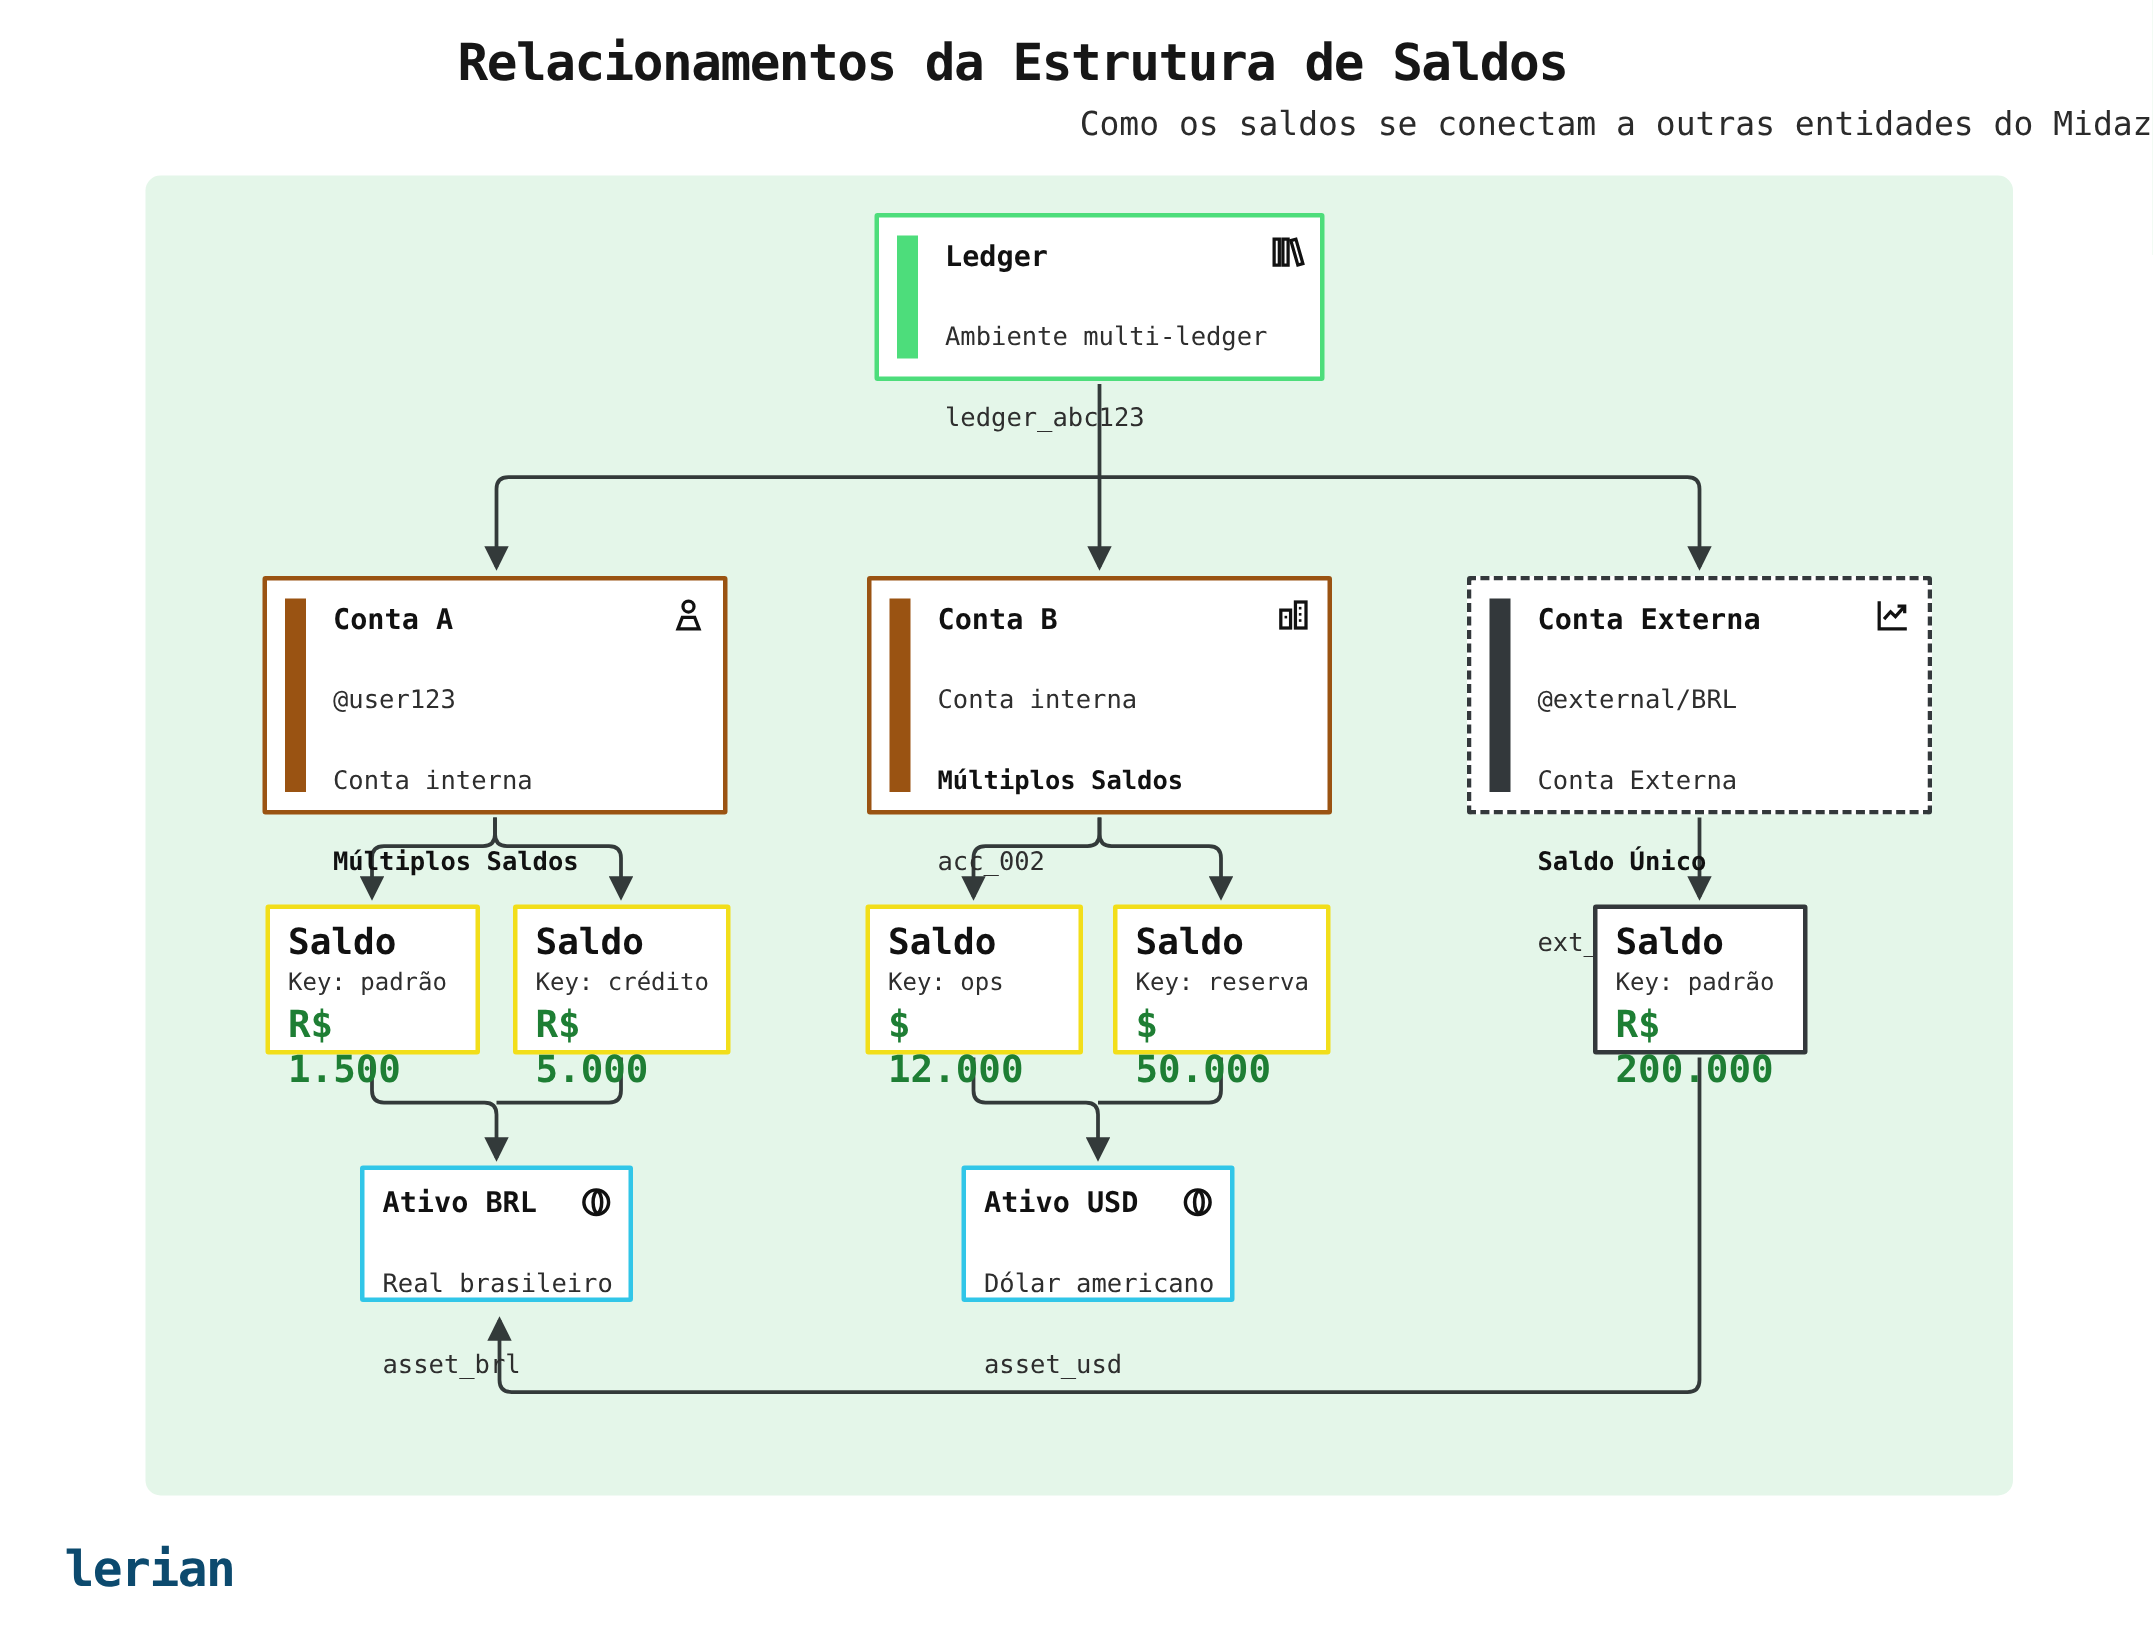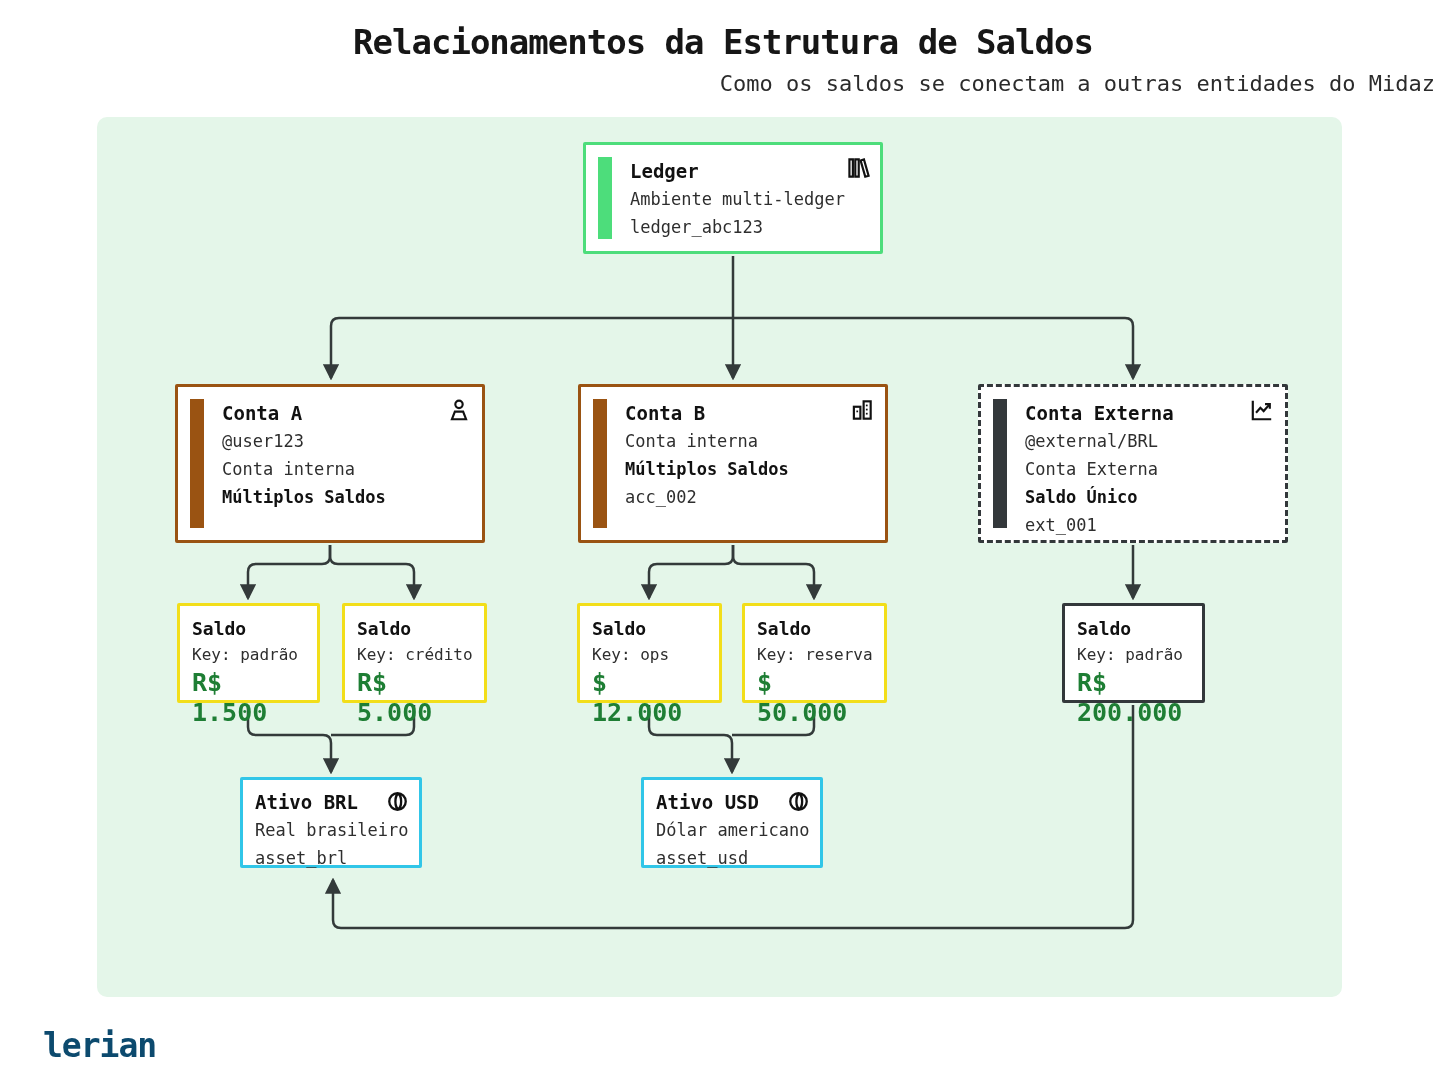--- a/index.html
+++ b/index.html
@@ -2,40 +2,40 @@
 <html><head>
 <meta charset="utf-8">
 <style>
   html,body{margin:0;padding:0;}
   body{
     width:1435px;height:1088px;position:relative;background:#ffffff;
     font-family:"DejaVu Sans Mono", monospace;color:#1a1a1a;overflow:hidden;
   }
   .title{
     position:absolute;top:22px;left:0;width:1350px;text-align:center;
-    font-size:34px;font-weight:bold;letter-spacing:-1px;color:#161616;padding-left:48px;
+    font-size:34px;font-weight:bold;letter-spacing:-1px;color:#161616;
   }
   .subtitle{
     position:absolute;top:71px;left:0;width:1435px;text-align:right;
     font-size:22px;color:#2b2b2b;
   }
   .panel{
     position:absolute;left:97px;top:117px;width:1245px;height:880px;
     background:#e4f6e9;border-radius:10px;
   }
   .edges{position:absolute;left:0;top:0;width:1435px;height:1088px;pointer-events:none;}
   .node{position:absolute;background:#ffffff;box-sizing:border-box;border-radius:2px;}
   .node .bar{position:absolute;left:12px;top:12px;bottom:12px;width:14px;}
   .node .content{position:relative;height:100%;box-sizing:border-box;}
   .with-bar .content{padding:12px 12px 4px 44px;}
   .plain .content{padding:9px 10px 8px 12px;}
   .node-title{font-size:19px;font-weight:bold;line-height:28px;color:#111;}
-  .node-line{font-size:17px;line-height:28px;color:#2e2e2e;}
+  .node-line{font-size:17px;line-height:28px;color:#2e2e2e;margin-top:26px;}
   .node-line.bold{font-weight:bold;color:#111;}
-  .sm-title{font-size:18px;font-weight:bold;line-height:27px;color:#111;}
+  .sm-title{font-size:24px;font-weight:bold;line-height:27px;color:#111;}
   .sm-line{font-size:16px;line-height:26px;color:#2e2e2e;}
   .amount{font-size:25px;font-weight:bold;line-height:30px;color:#1e7e34;}
   .corner-icon{position:absolute;top:10px;right:10px;}
   .ledger-node{left:583px;top:142px;width:300px;height:112px;border:3px solid #4ddd7b;}
   .ledger-node .bar{background:#4ddd7b;}
   .account-brown{border:3px solid #9a5312;}
   .account-brown .bar{background:#9a5312;}
   .account-dashed{border:3px dashed #33383b;}
   .account-dashed .bar{background:#33383b;}
   .acct{top:384px;width:310px;height:159px;}

